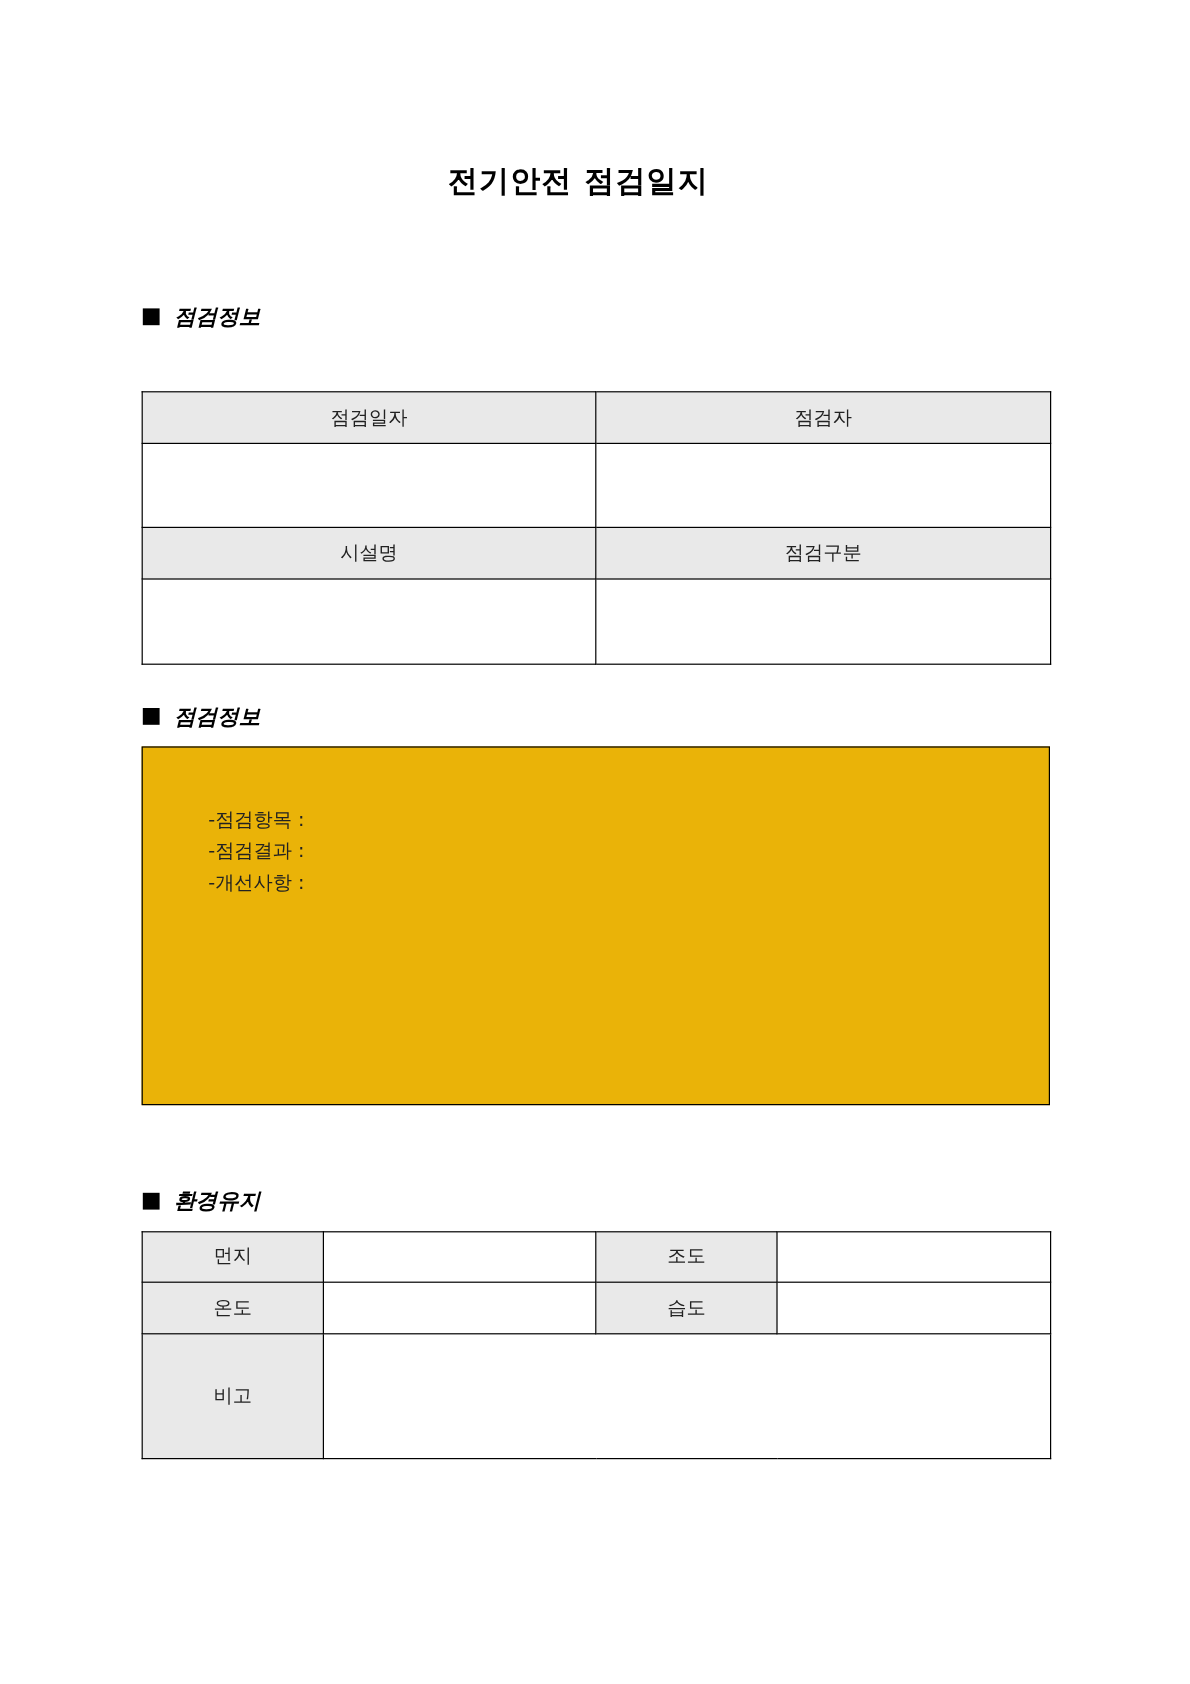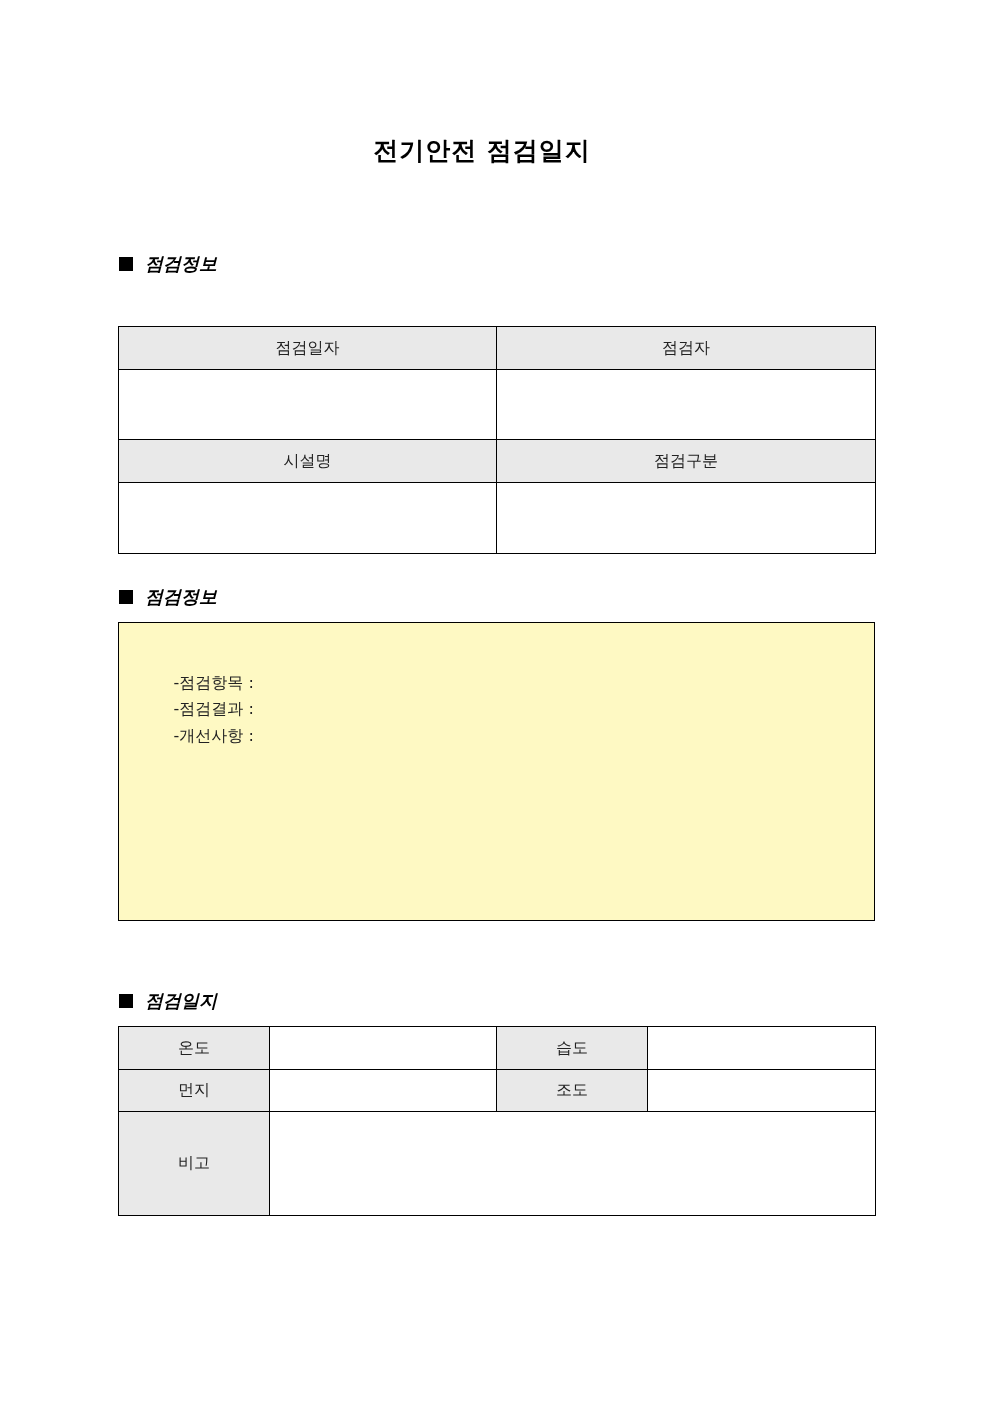--- a/index.html
+++ b/index.html
@@ -23,21 +23,21 @@
       left: 118px; width: 757px;
     }
     table.grid td {
       border: 1.5px solid #000; padding: 0; text-align: center; vertical-align: middle;
       font-size: 16px; color: #222;
     }
     td.head { background: #e9e9e9; }
     td.val { background: #fff; }
     .result-box {
       position: absolute; left: 118px; top: 622px; width: 755px; height: 297px;
-      border: 1.5px solid #000; background: #fef9c3;
+      border: 1.5px solid #000; background: #eab308;
     }
     .result-lines { position: absolute; left: 24px; top: 20px; font-size: 16px; color: #222; }
     .result-line { height: 26.5px; line-height: 26.5px; white-space: pre; }
   </style>
 </head>
 <body>
 
 <div class="title">전기안전 점검일지</div>
 
 <div class="section-head" style="top:252px;">
@@ -87,41 +87,41 @@
     </div>
     <div class="result-line">
       <span>-개선사항 :</span>
       <span></span>
     </div>
   </div>
 </div>
 
 <div class="section-head" style="top:989px;">
   <span class="square"></span>
-  <span>점검일지</span>
+  <span>환경유지</span>
 </div>
 
 <table class="grid" style="top:1026px;">
   <colgroup>
       <col style="width:151px">
       <col style="width:227px">
       <col style="width:151px">
       <col style="width:228px">
     </colgroup>
   <tbody>
-      <tr style="height:43px;">
+      <tr style="height:42px;">
+    <td class="head">먼지</td>
+    <td class="val"></td>
+    <td class="head">조도</td>
+    <td class="val"></td>
+  </tr>
+  <tr style="height:43px;">
     <td class="head">온도</td>
     <td class="val"></td>
     <td class="head">습도</td>
-    <td class="val"></td>
-  </tr>
-  <tr style="height:42px;">
-    <td class="head">먼지</td>
-    <td class="val"></td>
-    <td class="head">조도</td>
     <td class="val"></td>
   </tr>
   <tr style="height:104px;">
     <td class="head">비고</td>
     <td class="val" colspan="3"></td>
   </tr>
 </tbody>
   </table>
 
 </body></html>

